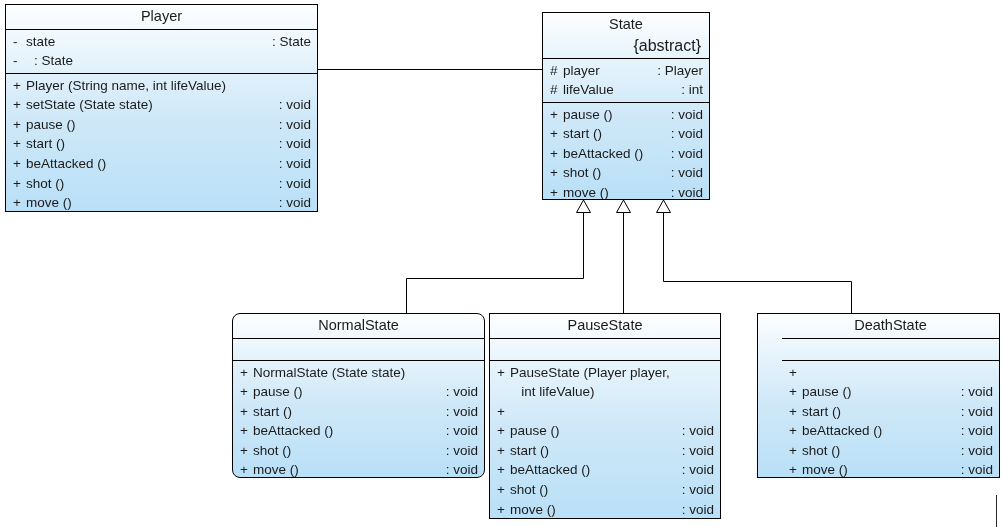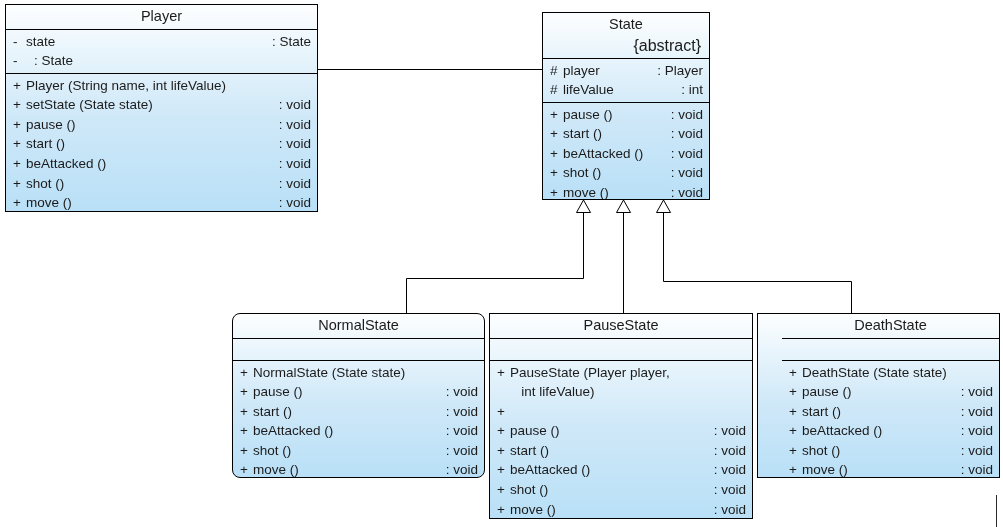--- a/index.html
+++ b/index.html
@@ -264,21 +264,21 @@
         <span class="member-type">: void</span>
       </div>
       <div class="member-row">
         <span class="member-vis">+</span>
         <span class="member-sig">move ()</span>
         <span class="member-type">: void</span>
       </div>
     </div>
   </div>
 
-  <div class="uml-class" style="left:489px; top:313px; width:264px; height:206px;">
+  <div class="uml-class" style="left:489px; top:313px; width:232px; height:206px;">
     <div class="compartment">
       <div class="class-title">PauseState</div>
     </div>
     <div class="compartment divider empty-compartment"></div>
     <div class="compartment divider member-list">
       <div class="member-row">
         <span class="member-vis">+</span>
         <span class="member-sig">PauseState (Player player,
    int lifeValue)</span>
         <span class="member-type"></span>
@@ -316,21 +316,20 @@
   </div>
 
   <div class="uml-class" style="left:757px; top:313px; width:243px; height:165px;padding-left:24px;">
     <div class="compartment">
       <div class="class-title">DeathState</div>
     </div>
     <div class="compartment divider empty-compartment"></div>
     <div class="compartment divider member-list">
       <div class="member-row">
         <span class="member-vis">+</span>
-        <span class="member-sig">DeathState (State state)</span>
         <span class="member-type"></span>
       </div>
       <div class="member-row">
         <span class="member-vis">+</span>
         <span class="member-sig">pause ()</span>
         <span class="member-type">: void</span>
       </div>
       <div class="member-row">
         <span class="member-vis">+</span>
         <span class="member-sig">start ()</span>

